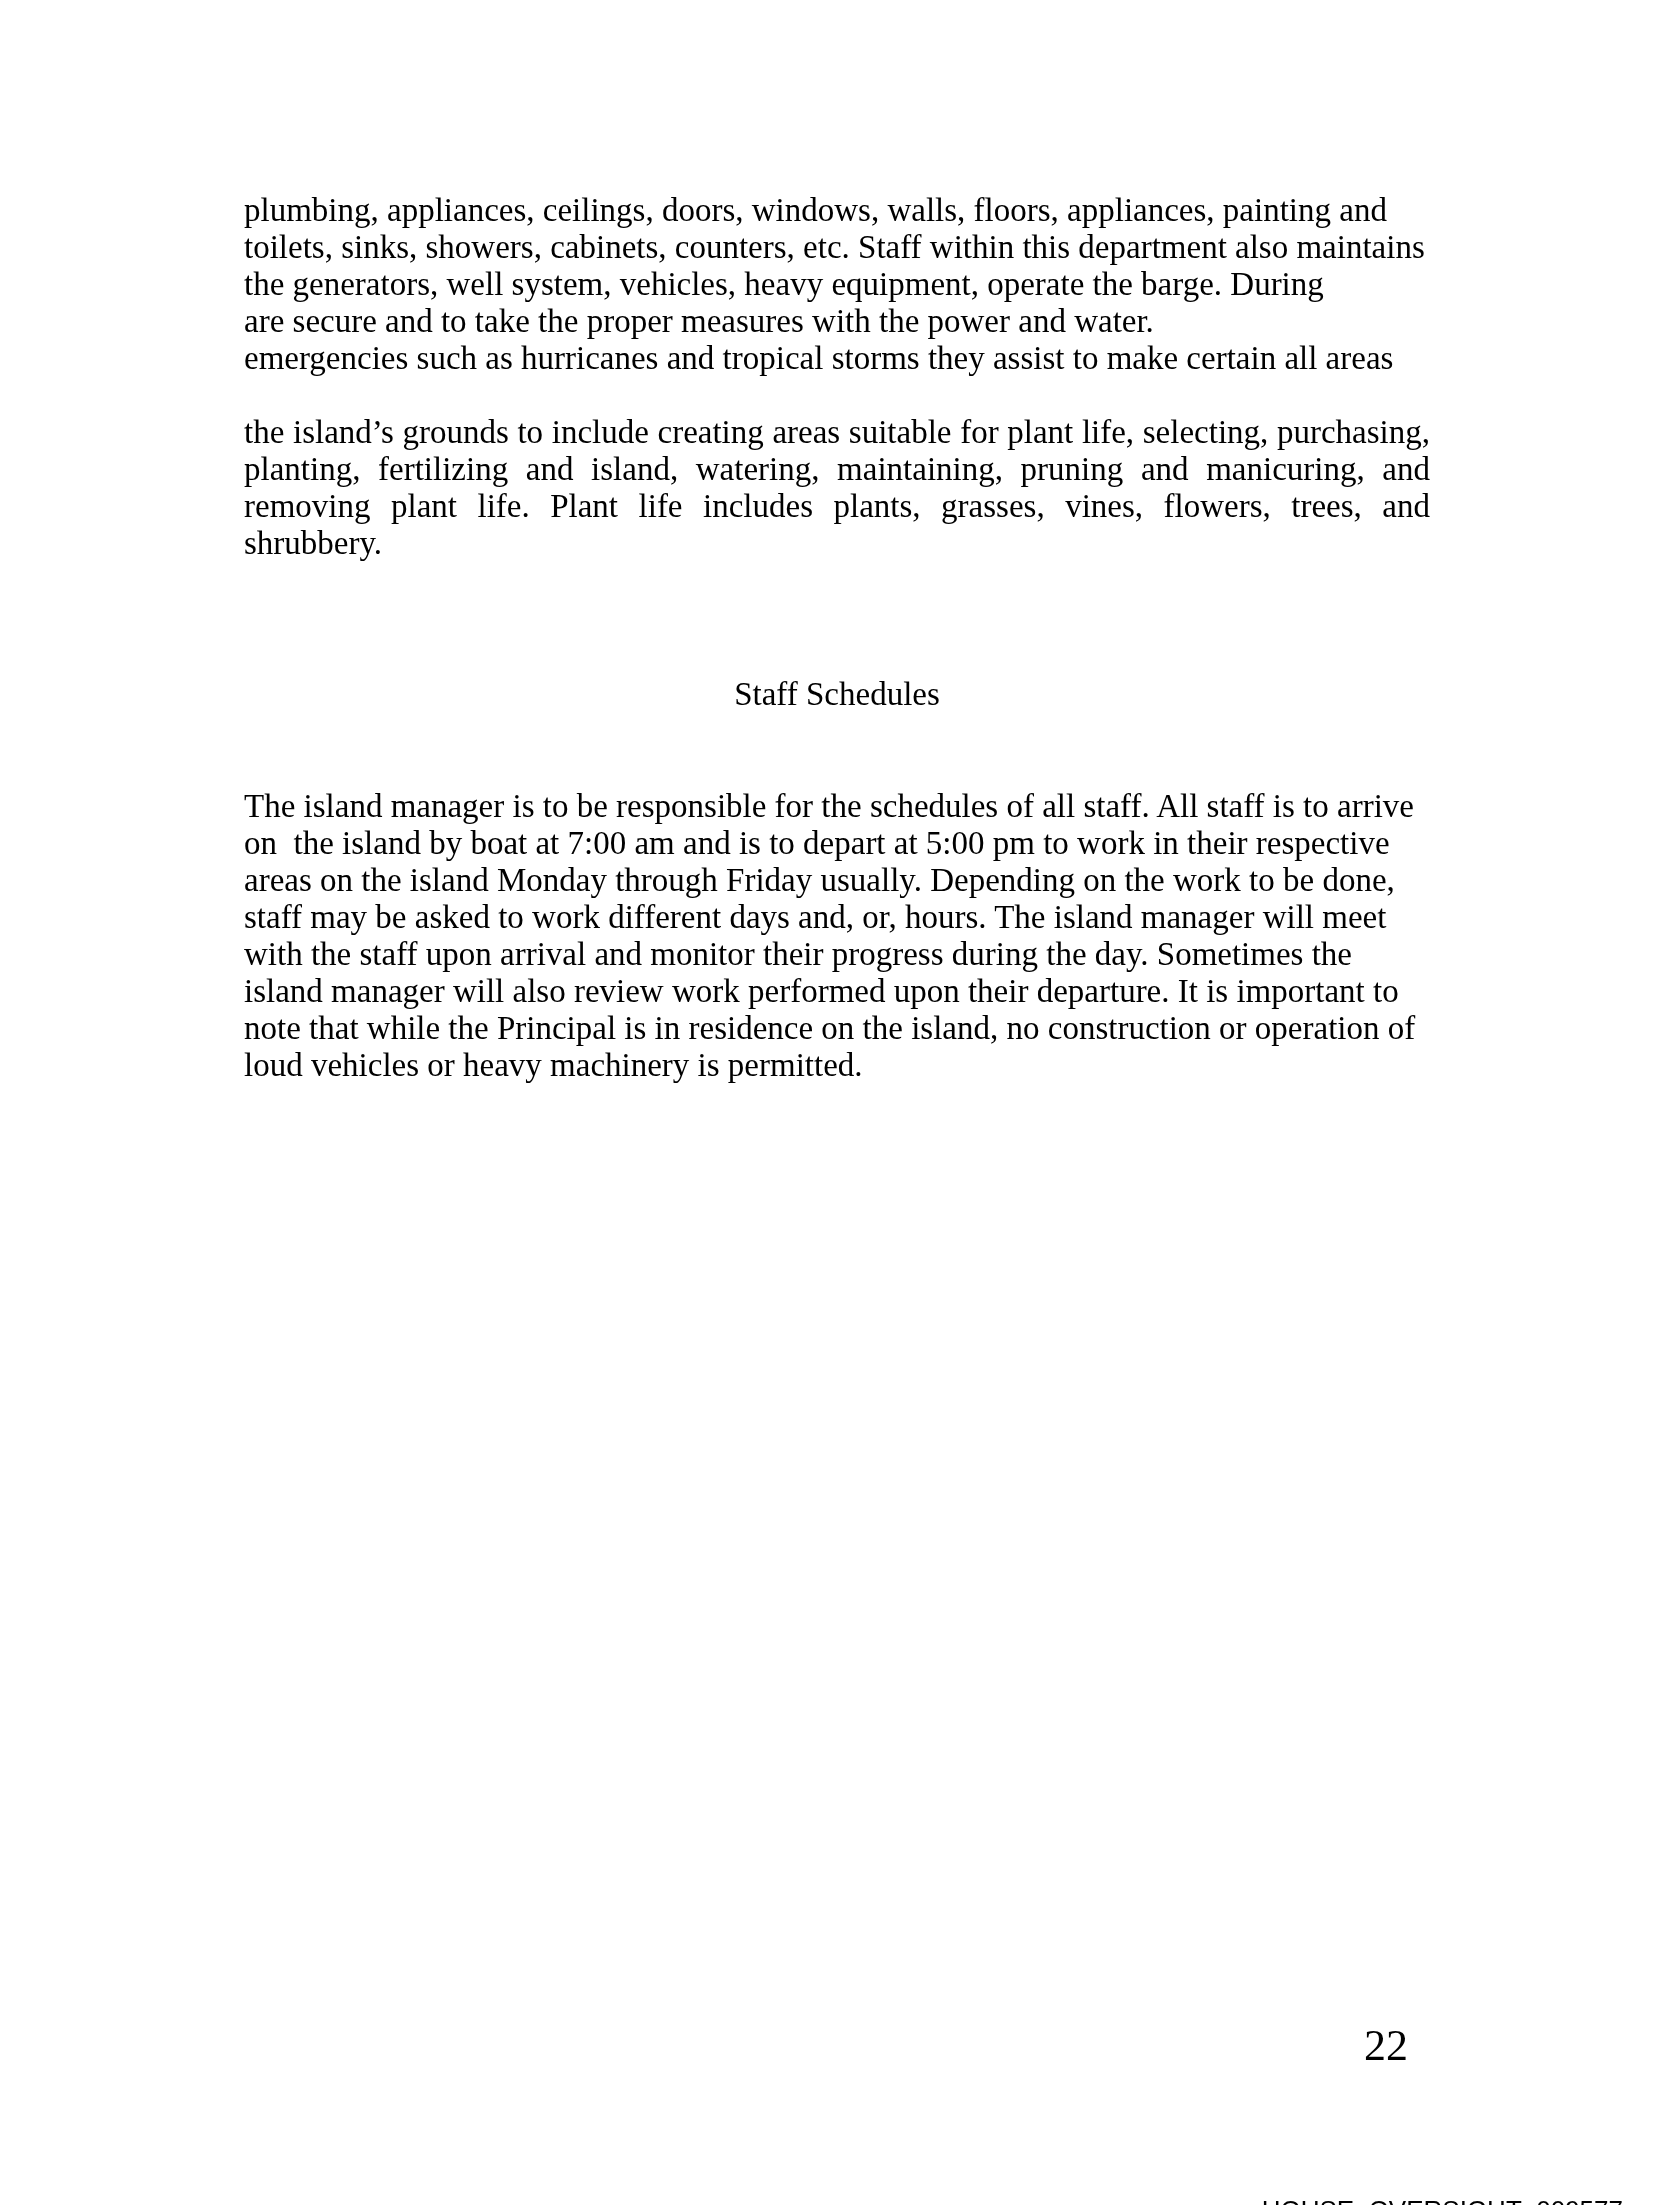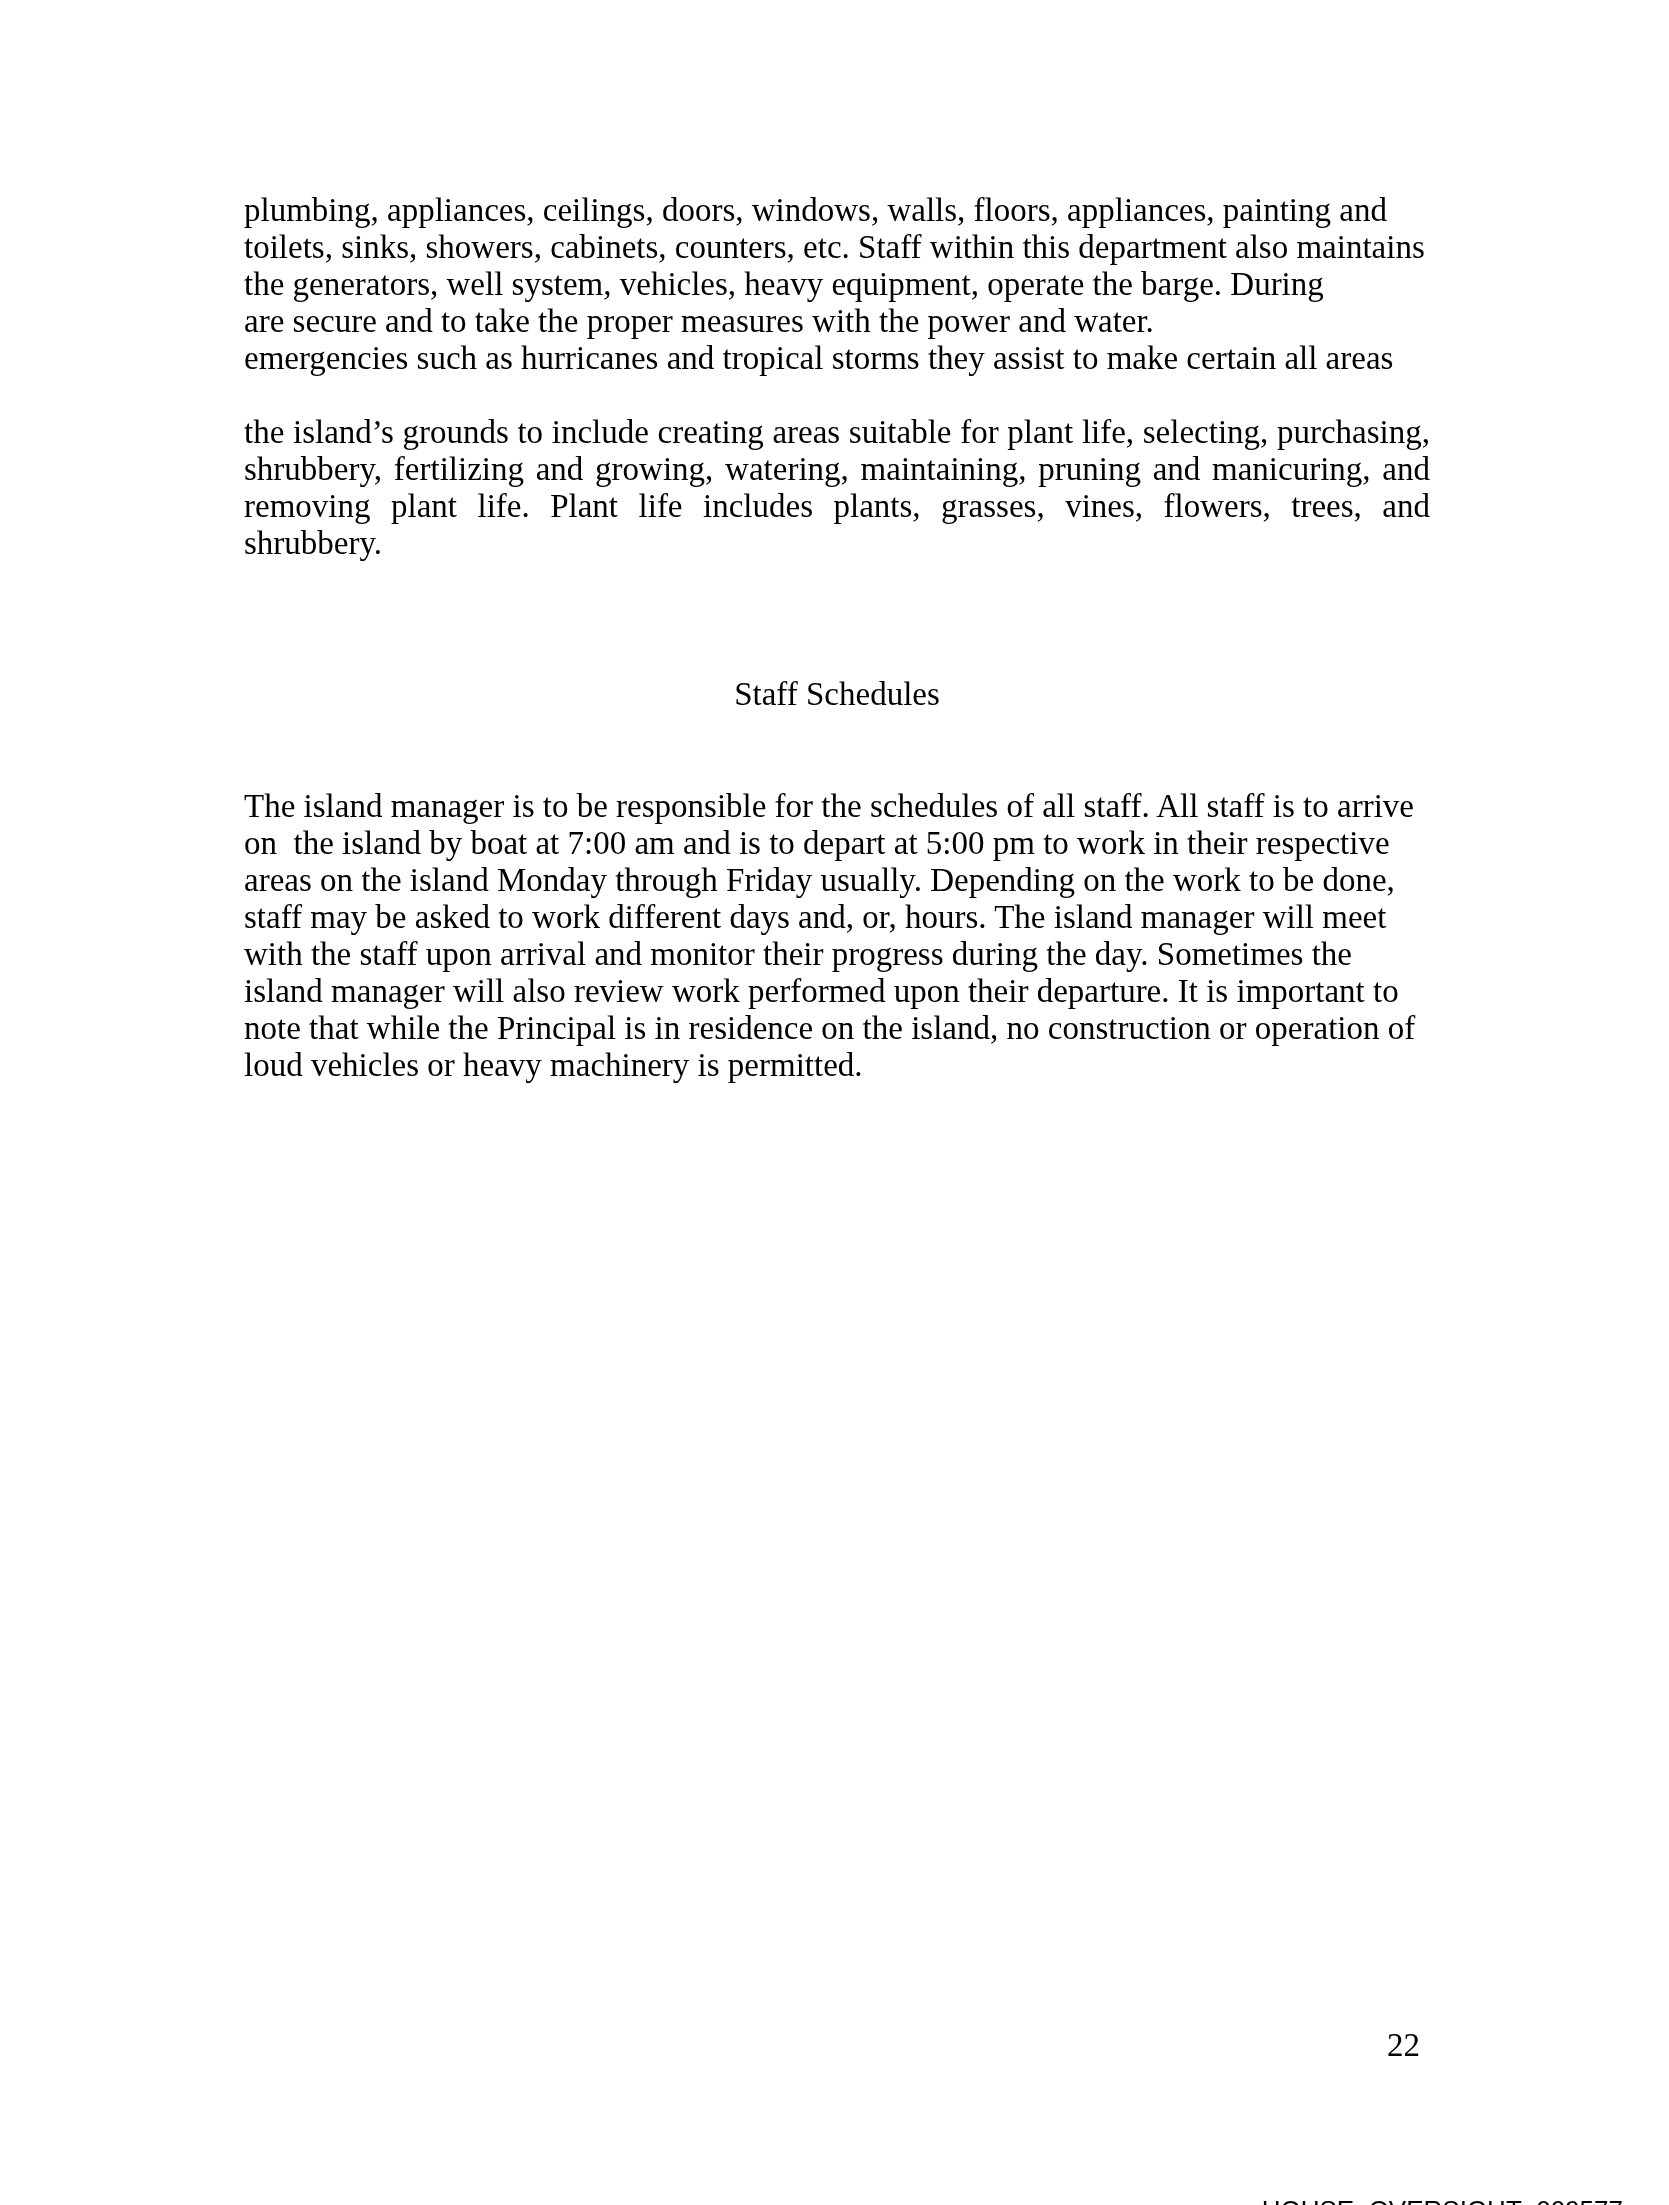--- a/index.html
+++ b/index.html
@@ -34,22 +34,22 @@
   .heading {
     margin: 114px 0 75px 0;
     font-size: 33px;
     line-height: 37px;
     font-weight: normal;
     text-align: center;
   }
   .page-number {
     position: absolute;
     top: 2027px;
-    right: 249px;
-    font-size: 33px;
+    right: 261px;
+    font-size: 44px;
     line-height: 37px;
     text-align: right;
   }
   .bates {
     position: absolute;
     top: 2159px;
     right: 46px;
     font-family: Liberation Sans, sans-serif;
     font-size: 26px;
     line-height: 39px;
@@ -66,21 +66,21 @@
     <div class="para para-maintenance">
       <div class="line">plumbing, appliances, ceilings, doors, windows, walls, floors, appliances, painting and</div>
       <div class="line">toilets, sinks, showers, cabinets, counters, etc. Staff within this department also maintains</div>
       <div class="line">the generators, well system, vehicles, heavy equipment, operate the barge. During</div>
       <div class="line">are secure and to take the proper measures with the power and water.</div>
       <div class="line">emergencies such as hurricanes and tropical storms they assist to make certain all areas</div>
     </div>
 
     <div class="para para-grounds">
       <div class="line just">the island’s grounds to include creating areas suitable for plant life, selecting, purchasing,</div>
-      <div class="line just">shrubbery, fertilizing and growing, watering, maintaining, pruning and manicuring, and</div>
+      <div class="line just">planting, fertilizing and island, watering, maintaining, pruning and manicuring, and</div>
       <div class="line just">removing plant life. Plant life includes plants, grasses, vines, flowers, trees, and</div>
       <div class="line">shrubbery.</div>
     </div>
 
     <div class="heading">Staff Schedules</div>
 
     <div class="para para-schedules">
       <div class="line">The island manager is to be responsible for the schedules of all staff. All staff is to arrive</div>
       <div class="line">on  the island by boat at 7:00 am and is to depart at 5:00 pm to work in their respective</div>
       <div class="line">areas on the island Monday through Friday usually. Depending on the work to be done,</div>

